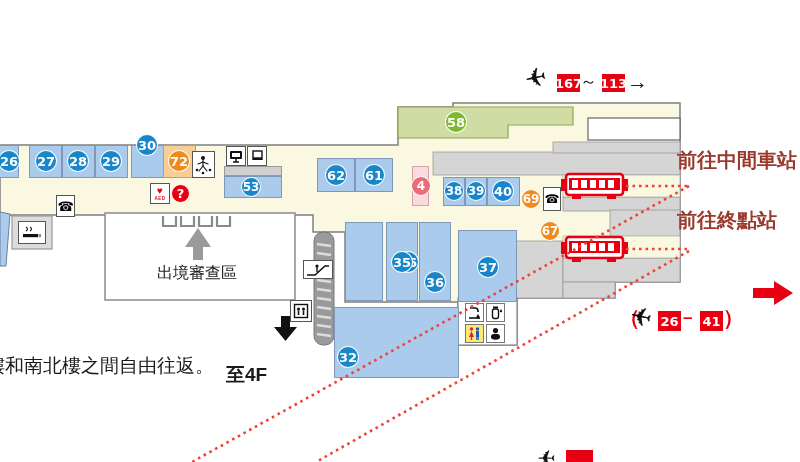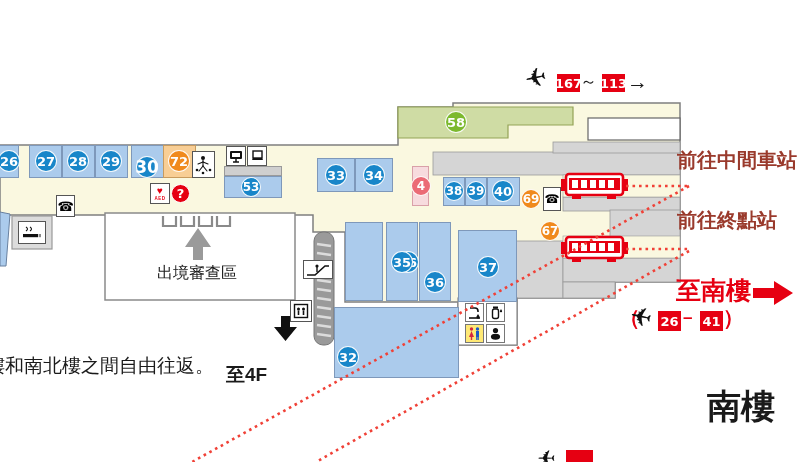--- a/index.html
+++ b/index.html
@@ -131,25 +131,25 @@
   <div class="sq" style="left:345px;top:222px;width:38px;height:79px;"></div>
   <div class="sq" style="left:386px;top:222px;width:32px;height:79px;"></div>
   <div class="sq" style="left:419px;top:222px;width:32px;height:79px;"></div>
   <div class="sq" style="left:458px;top:230px;width:59px;height:72px;"></div>
   <div class="sq" style="left:334px;top:307px;width:125px;height:71px;"></div>
 
   <div class="circ c-blue" style="left:-2px;top:150px;width:22px;height:22px;font-size:13px;">26</div>
   <div class="circ c-blue" style="left:35px;top:150px;width:22px;height:22px;font-size:13px;">27</div>
   <div class="circ c-blue" style="left:67px;top:150px;width:22px;height:22px;font-size:13px;">28</div>
   <div class="circ c-blue" style="left:100px;top:150px;width:22px;height:22px;font-size:13px;">29</div>
-  <div class="circ c-blue" style="left:136px;top:156px;width:22px;height:22px;font-size:17px;">30</div>
+  <div class="circ c-blue" style="left:136px;top:134px;width:22px;height:22px;font-size:13px;">30</div>
   <div class="circ c-orange" style="left:168px;top:150px;width:22px;height:22px;font-size:13px;">72</div>
   <div class="circ c-blue" style="left:241px;top:177px;width:20px;height:20px;font-size:12px;">53</div>
-  <div class="circ c-blue" style="left:325px;top:164px;width:22px;height:22px;font-size:13px;">33</div>
-  <div class="circ c-blue" style="left:363px;top:164px;width:22px;height:22px;font-size:13px;">34</div>
+  <div class="circ c-blue" style="left:325px;top:164px;width:22px;height:22px;font-size:13px;">62</div>
+  <div class="circ c-blue" style="left:363px;top:164px;width:22px;height:22px;font-size:13px;">61</div>
   <div class="circ c-pink" style="left:411px;top:176px;width:20px;height:20px;font-size:12px;">4</div>
   <div class="circ c-blue" style="left:444px;top:181px;width:20px;height:20px;font-size:12px;">38</div>
   <div class="circ c-blue" style="left:466px;top:181px;width:20px;height:20px;font-size:12px;">39</div>
   <div class="circ c-blue" style="left:492px;top:180px;width:22px;height:22px;font-size:13px;">40</div>
   <div class="circ c-orange" style="left:521px;top:189px;width:20px;height:20px;font-size:12px;">69</div>
   <div class="circ c-orange" style="left:540px;top:221px;width:20px;height:20px;font-size:12px;">67</div>
   <div class="circ c-green" style="left:445px;top:111px;width:22px;height:22px;font-size:13px;">58</div>
   <div class="circ c-blue" style="left:353px;top:251px;width:22px;height:22px;font-size:13px;margin-left:44px;">16</div>
   <div class="circ c-blue" style="left:391px;top:251px;width:22px;height:22px;font-size:13px;">35</div>
   <div class="circ c-blue" style="left:424px;top:251px;width:22px;height:22px;font-size:13px;margin-top:20px;">36</div>
@@ -250,28 +250,26 @@
   <div class="lbl" style="left:525px;top:64px;font-size:26px;color:#111;transform:scaleX(-1) rotate(12deg);">✈</div>
   <div class="badge" style="left:557px;top:74px;width:23px;height:18px;">167</div>
   <div class="lbl blk" style="left:580px;top:73px;font-size:17px;">～</div>
   <div class="lbl blk" style="left:0;top:0;"></div>
   <div class="badge" style="left:602px;top:74px;width:23px;height:18px;">113</div>
   <div class="lbl blk" style="left:627px;top:70px;font-size:21px;">→</div>
 
   <div class="lbl dred" style="left:677px;top:149px;font-size:20px;">前往中間車站</div>
   <div class="lbl dred" style="left:677px;top:209px;font-size:20px;">前往終點站</div>
 
-  <div class="lbl red" style="left:676px;top:277px;font-size:25px;">至南樓</div>
   <div class="lbl red" style="left:619px;top:306px;font-size:21px;">（</div>
   <div class="lbl" style="left:630px;top:303px;font-size:26px;color:#111;transform:scaleX(-1) rotate(-12deg);">✈</div>
   <div class="badge" style="left:658px;top:311px;width:23px;height:20px;">26</div>
   <div class="lbl red" style="left:683px;top:309px;font-size:17px;">–</div>
   <div class="badge" style="left:700px;top:311px;width:23px;height:20px;">41</div>
   <div class="lbl red" style="left:723px;top:306px;font-size:21px;">）</div>
-  <div class="lbl blk" style="left:707px;top:388px;font-size:34px;font-weight:bold;">南樓</div>
 
   <div class="lbl blk" style="left:157px;top:264px;font-size:16px;">出境審查區</div>
   <div class="lbl blk" style="left:226px;top:317px;font-size:19px;font-weight:bold;margin-top:48px;">至4F</div>
   <div class="lbl blk" style="left:-14px;top:356px;font-size:19px;">樓和南北樓之間自由往返。</div>
 
   <div class="lbl" style="left:537px;top:447px;font-size:22px;color:#111;transform:scaleX(-1);">✈</div>
   <div class="badge" style="left:566px;top:450px;width:27px;height:12px;"></div>
 
   <svg class="layer" width="800" height="462" style="pointer-events:none;">
     <g stroke="#F04137" stroke-width="2.6" stroke-dasharray="2.6 3.9" fill="none">

